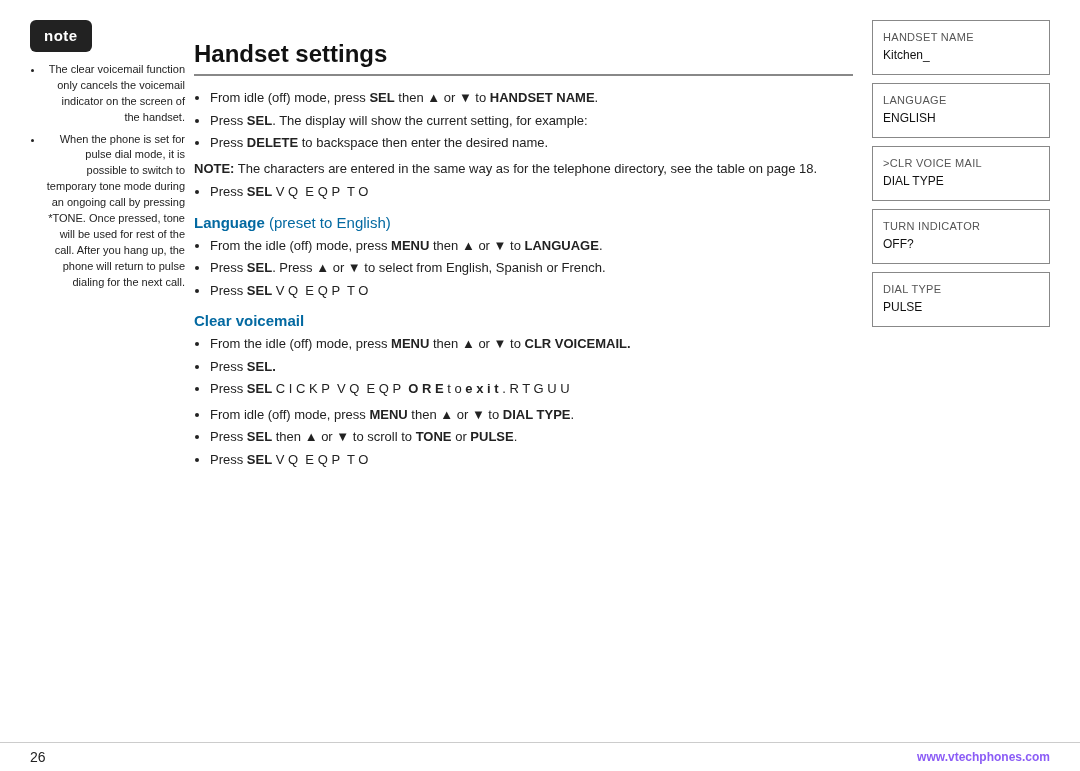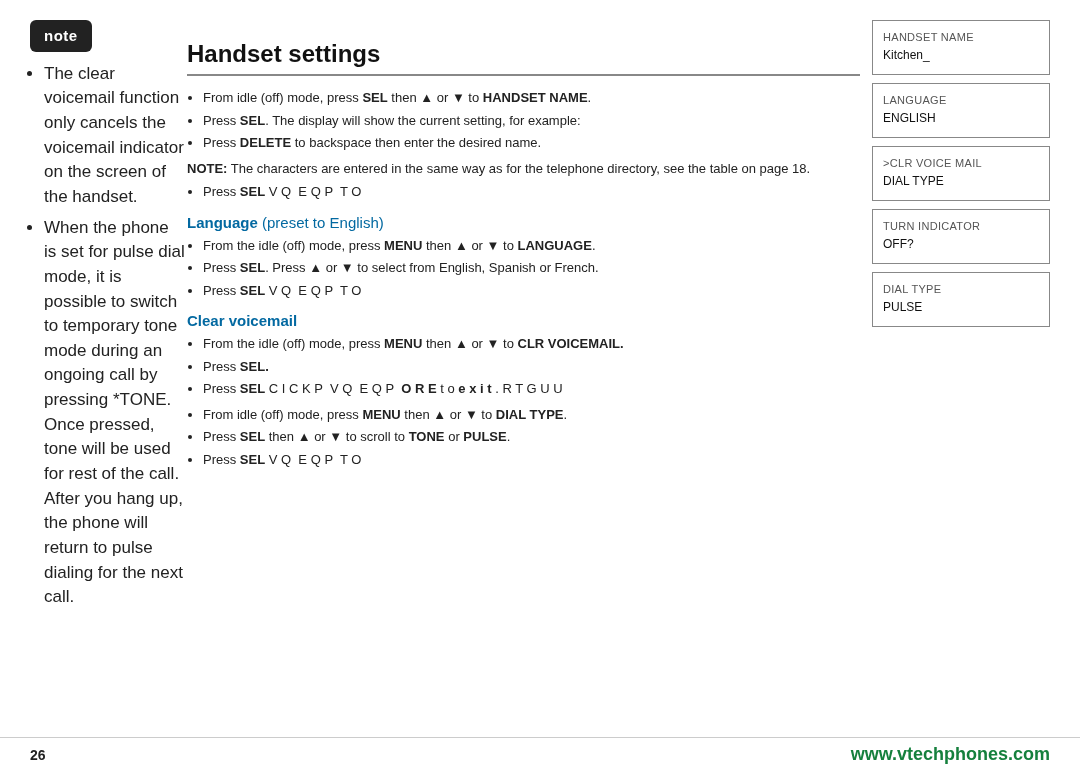--- a/index.html
+++ b/index.html
@@ -11,21 +11,21 @@
       width: 1080px;
       height: 771px;
       overflow: hidden;
       display: flex;
       flex-direction: column;
     }
     .page-content {
       display: flex;
       flex: 1;
       padding: 20px 30px 10px 30px;
-      gap: 2px;
+      gap: 9px;
     }
     
     .left-sidebar {
       width: 155px;
       flex-shrink: 0;
       font-size: 11.5px;
       line-height: 1.45;
       color: #222;
     }
     .note-box {
@@ -38,22 +38,23 @@
       font-weight: bold;
       margin-bottom: 10px;
       letter-spacing: 0.5px;
     }
     .left-sidebar ul {
       padding-left: 14px;
       list-style: disc;
     }
     .left-sidebar ul li {
       margin-bottom: 6px;
-      font-size: 17px;
+      font-size: 11px;
       line-height: 1.45;
+      text-align: right;
     }
     
     .main-content {
       flex: 1;
       padding-right: 10px;
     }
     .main-content h1 {
       font-size: 24px;
       font-weight: bold;
       color: #111;
@@ -122,26 +123,26 @@
     
     .footer {
       display: flex;
       justify-content: space-between;
       align-items: center;
       padding: 6px 30px;
       border-top: 1px solid #ccc;
     }
     .footer .page-num {
       font-size: 14px;
-      font-weight: bold;
+      font-weight: normal;
     }
     .footer .website {
-      font-size: 18px;
-      font-weight: bold;
-      color: #15803d;
+      font-size: 12px;
+      font-weight: bold;
+      color: #8b5cf6;
     }
   </style>
 </head>
 <body>
 
 <div class="page-content">
 
   <div class="left-sidebar">
     <div class="note-box">note</div>
     <ul>

